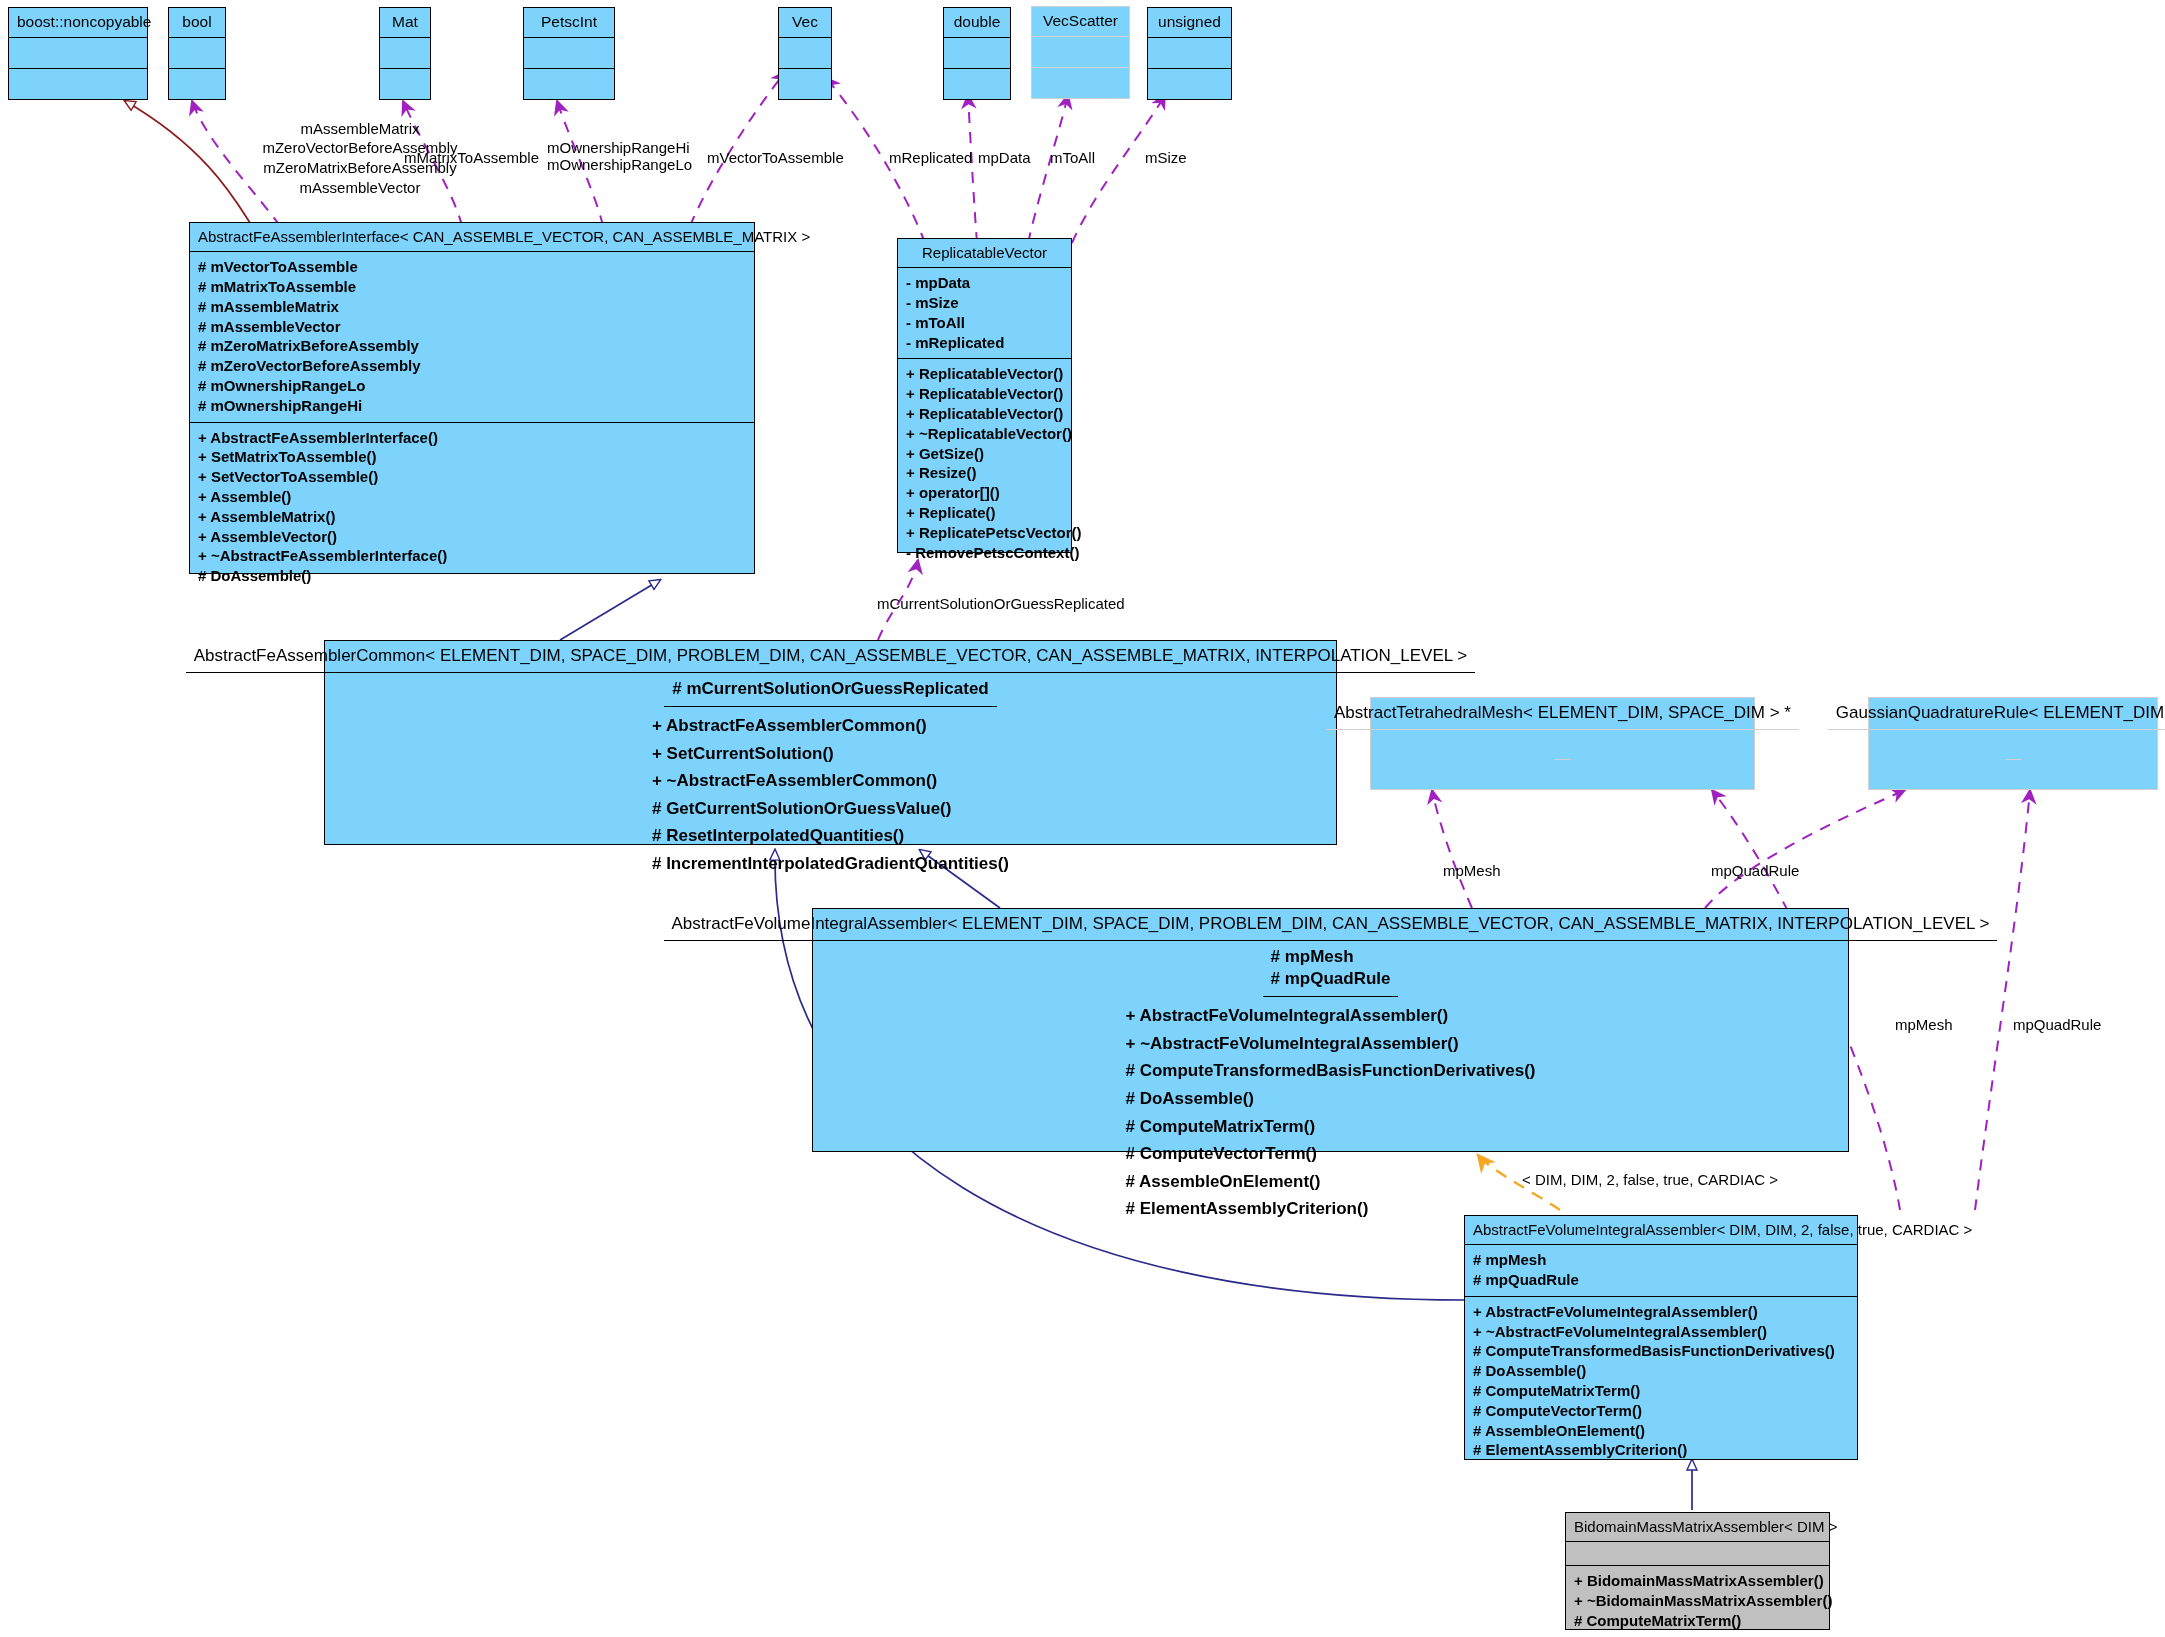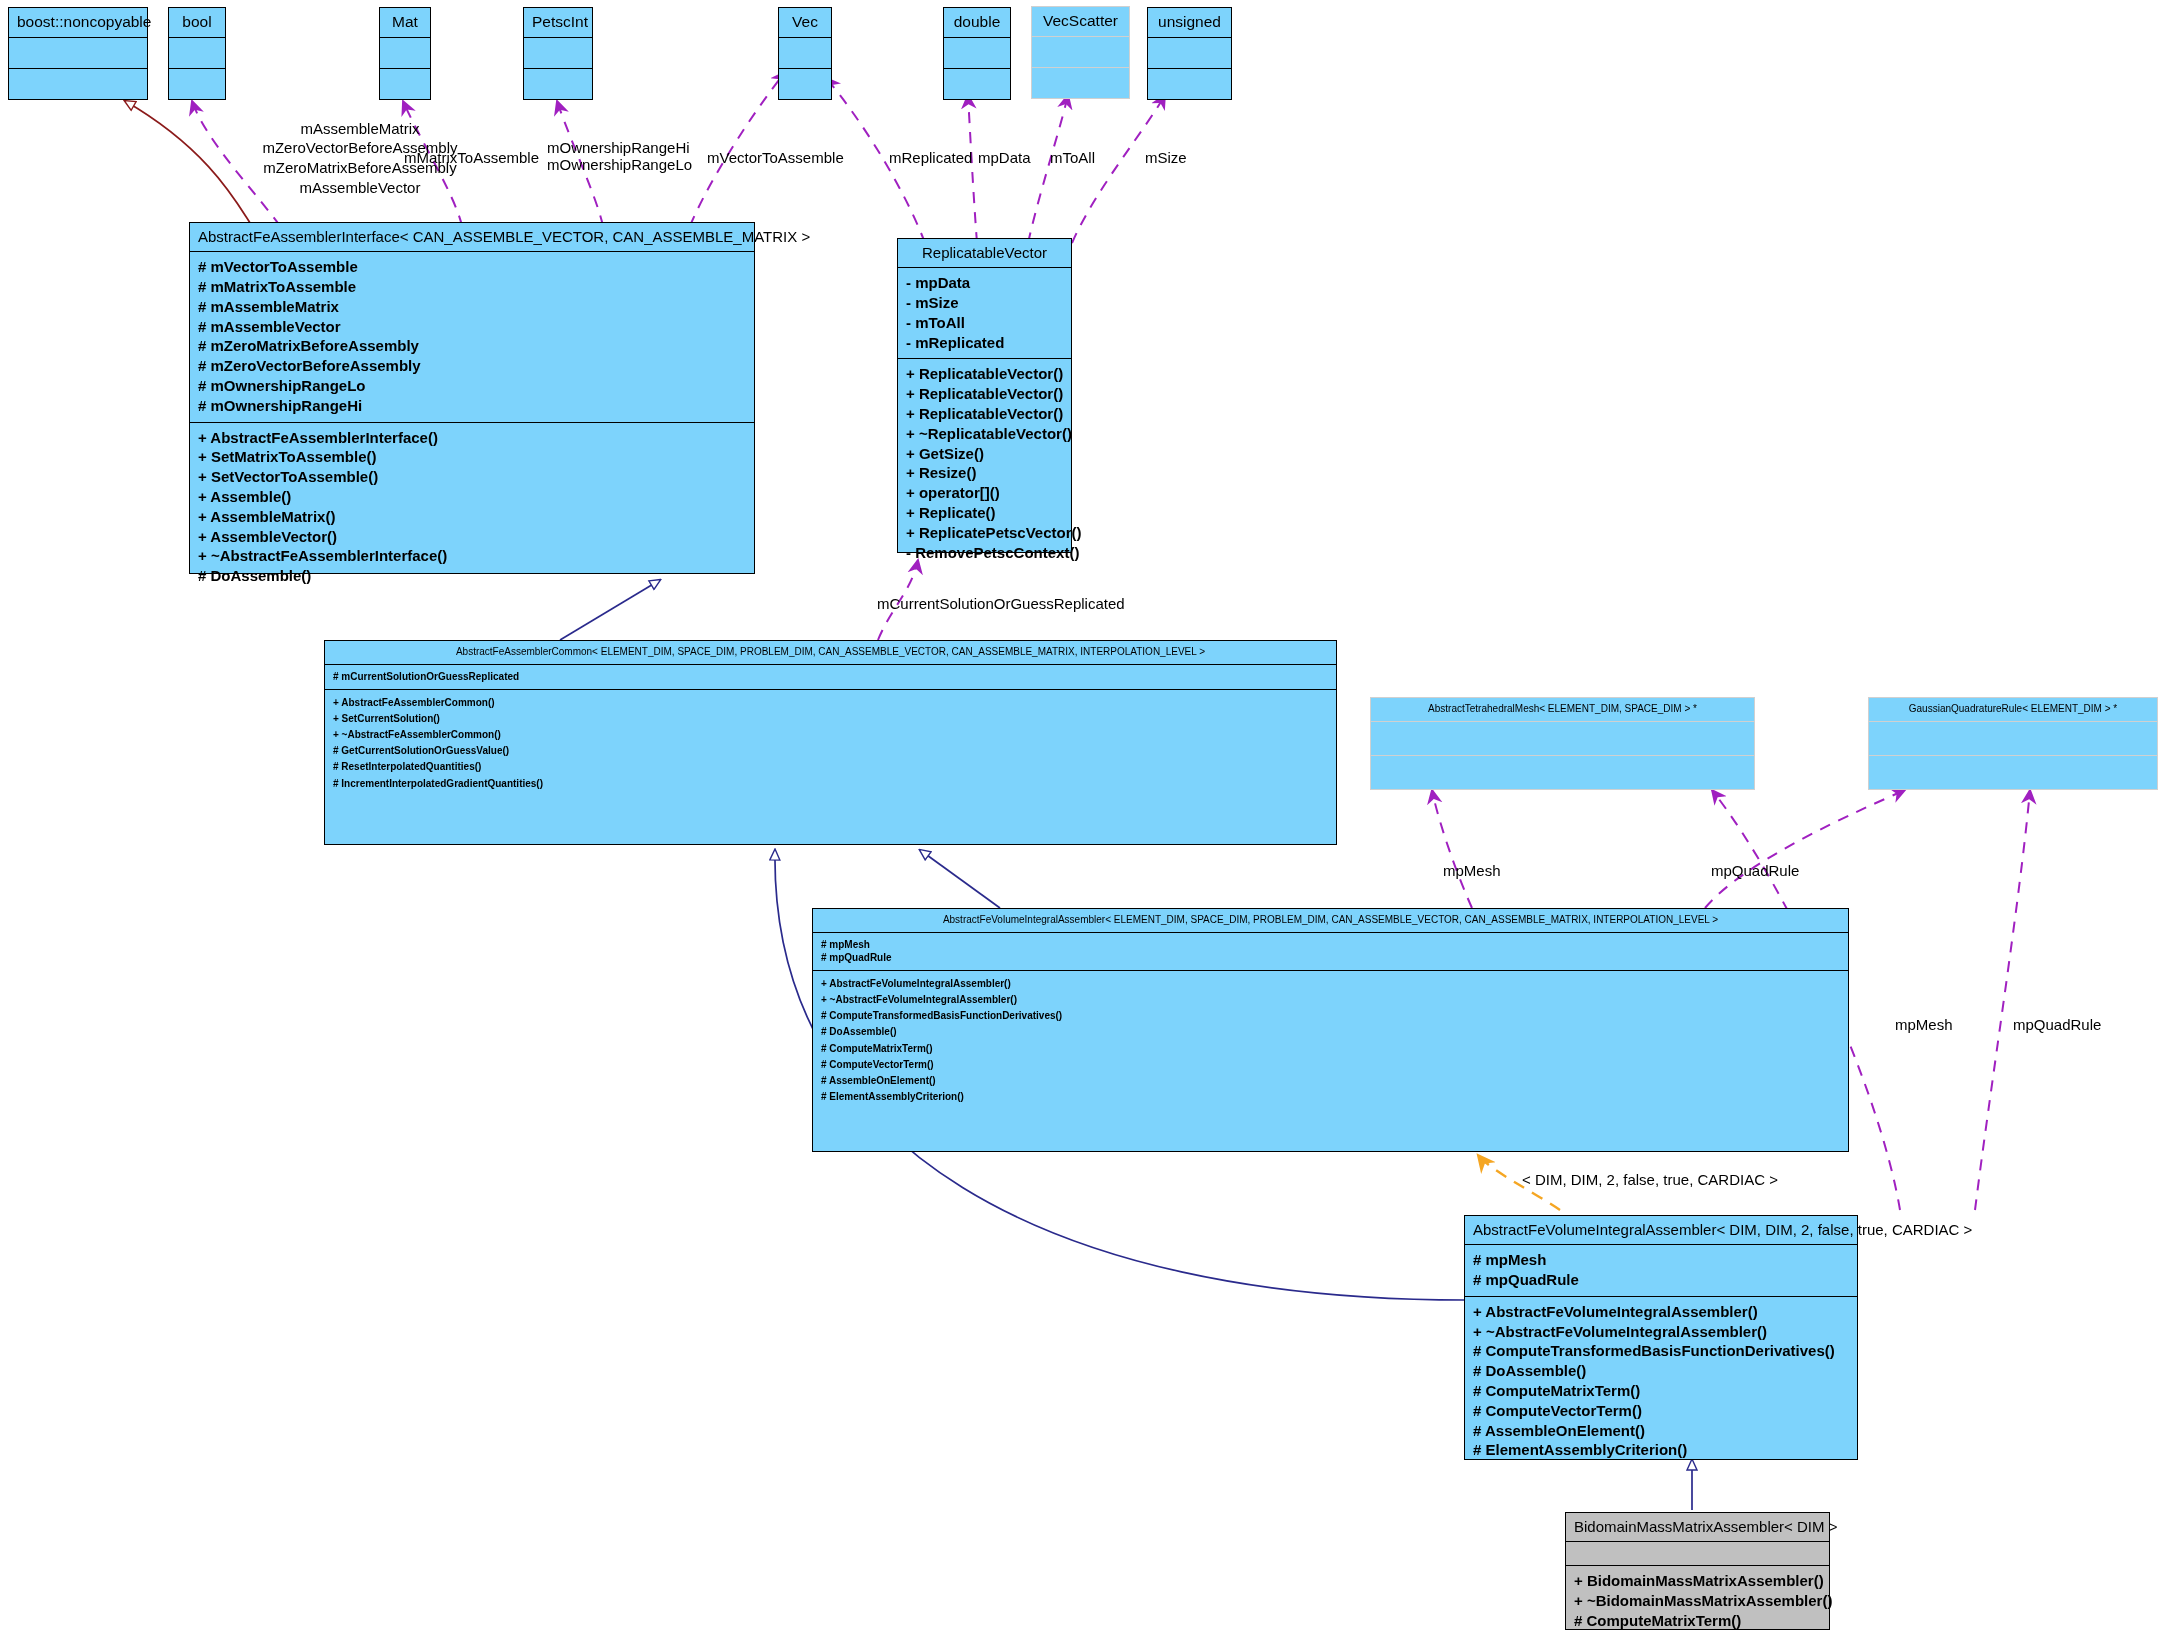--- a/index.html
+++ b/index.html
@@ -79,21 +79,21 @@
     color: #000000;
     white-space: nowrap;
     line-height: 1.35;
     background: transparent;
   }
   .edge-label.center { text-align: center; }
 
   
   .fs-sm { font-size: 15px; }
   .fs-md { font-size: 15.5px; }
-  .fs-xs { font-size: 10px; }
+  .fs-xs { font-size: 17px; align-items: center; }
 </style>
 </head>
 <body>
 
 <div id="canvas">
 
   <svg class="edges" viewBox="0 0 2165 1637">
     <defs>
       <marker id="arrow-purple" markerWidth="9" markerHeight="9" refX="7" refY="4.5" orient="auto" markerUnits="strokeWidth">
         <path d="M0,0.6 L8,4.5 L0,8.4 L2.4,4.5 z" fill="#a020c0"></path>
@@ -197,21 +197,21 @@
     <div class="compartment attrs empty" style="flex:1"></div>
     <div class="compartment empty" style="flex:1"></div>
   </div>
 
   <div class="node fs-md" style="left:379px; top:7px; width:52px; height:93px;">
     <div class="title">Mat</div>
     <div class="compartment attrs empty" style="flex:1"></div>
     <div class="compartment empty" style="flex:1"></div>
   </div>
 
-  <div class="node fs-md" style="left:523px; top:7px; width:70px; height:93px;">
+  <div class="node fs-md" style="left:523px; top:7px; width:92px; height:93px;">
     <div class="title">PetscInt</div>
     <div class="compartment attrs empty" style="flex:1"></div>
     <div class="compartment empty" style="flex:1"></div>
   </div>
 
   <div class="node fs-md" style="left:778px; top:7px; width:54px; height:93px;">
     <div class="title">Vec</div>
     <div class="compartment attrs empty" style="flex:1"></div>
     <div class="compartment empty" style="flex:1"></div>
   </div>

